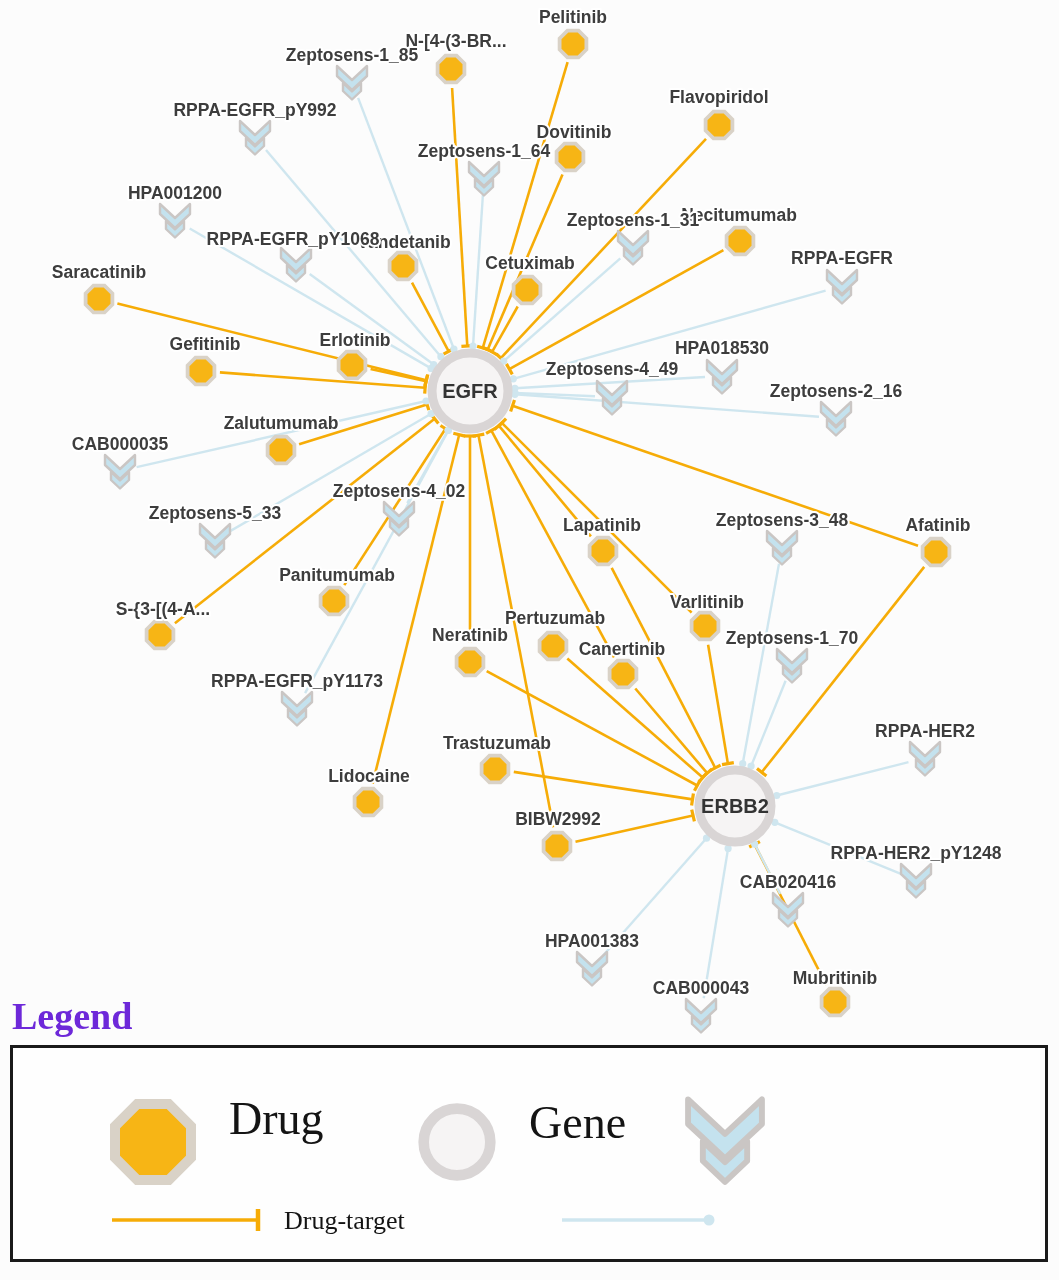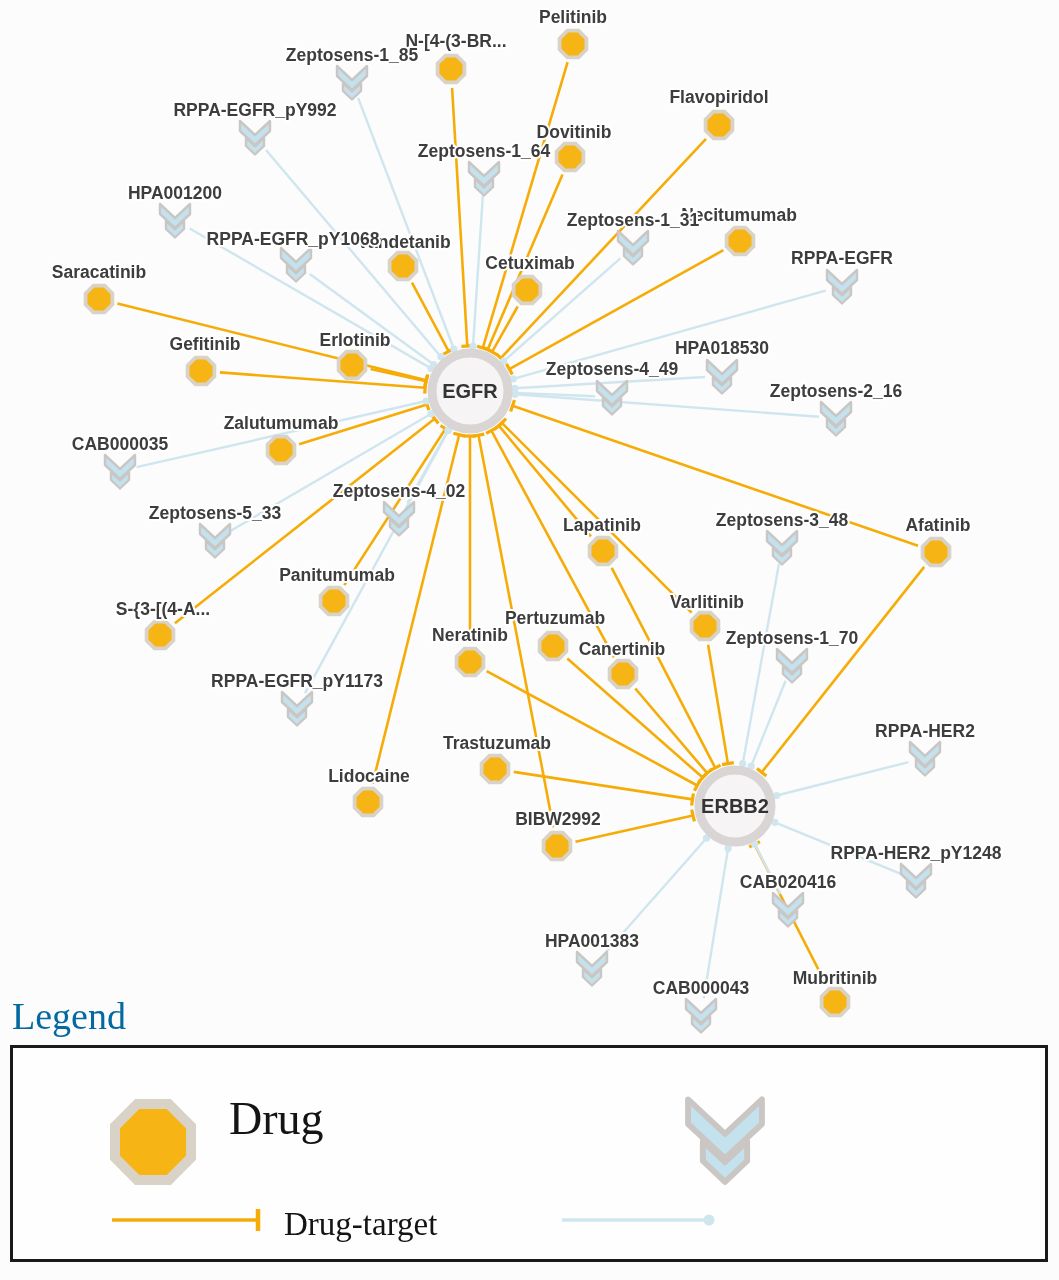--- a/index.html
+++ b/index.html
@@ -5,32 +5,32 @@
   html,body{margin:0;padding:0;}
   body{
     width:1059px;height:1280px;position:relative;overflow:hidden;
     background:#fcfcfc;
     font-family:"Liberation Sans",sans-serif;
   }
   #graph{position:absolute;left:0;top:0;}
   #graph text{font-family:"Liberation Sans",sans-serif;}
   .legend-title{
     position:absolute;left:12px;top:994px;
-    font-family:"Liberation Serif",serif;font-weight:normal;font-size:38px;color:#0369a1;
+    font-family:"Liberation Serif",serif;font-weight:bold;font-size:38px;color:#6d28d9;
   }
   .legend-box{
     position:absolute;left:10px;top:1045px;width:1032px;height:211px;
     border:3.5px solid #1a1a1a;background:#fefefe;
   }
   .li{position:absolute;display:flex;align-items:flex-start;}
   .ltext{
     font-family:"Liberation Serif",serif;font-size:46px;color:#141414;margin-left:26px;
   }
   .letext{
-    font-family:"Liberation Serif",serif;font-size:33px;color:#141414;margin-left:14px;
+    font-family:"Liberation Serif",serif;font-size:26px;color:#141414;margin-left:14px;
   }
   #li-drug{left:90px;top:44px;}
   #li-gene{left:398px;top:48px;}
   #li-ab{left:662px;top:44px;}
   #le-drug{left:95px;top:158px;}
   #le-ab{left:545px;top:158px;}
 </style>
 </head>
 <body>
 
@@ -331,20 +331,26 @@
 
 <div class="legend-box">
 
   <div class="li" id="li-drug">
     <svg width="100" height="100" viewBox="-20 -20 40 40">
       <polygon points="15.2,6.3 6.3,15.2 -6.3,15.2 -15.2,6.3 -15.2,-6.3 -6.3,-15.2 6.3,-15.2 15.2,-6.3" fill="#f7b515" stroke="#d9d2c7" stroke-width="4"></polygon>
     </svg>
     <span class="ltext">Drug</span>
   </div>
 
+  <div class="li" id="li-gene">
+    <svg width="92" height="92" viewBox="-20 -20 40 40">
+      <circle cx="0" cy="0" r="14.5" fill="#f6f4f4" stroke="#d9d5d5" stroke-width="4.6"></circle>
+    </svg>
+    <span class="ltext">Gene</span>
+  </div>
 
   <div class="li" id="li-ab">
     <svg width="100" height="96" viewBox="-18.5 -19 37 39">
       <path d="M -15,-16 L 0,-2 L 15,-16 L 15,-6 L 0,8 L -15,-6 Z M -9,1 L 0,9.5 L 9,1 L 9,9 L 0,17.5 L -9,9 Z" fill="#c4e2ee" stroke="#cac6c4" stroke-width="2.4" stroke-linejoin="round"></path>
     </svg>
   </div>
 
   <div class="li" id="le-drug">
     <svg width="162" height="28">
       <line x1="4" y1="14" x2="148" y2="14" stroke="#f6ac07" stroke-width="3.6"></line>

